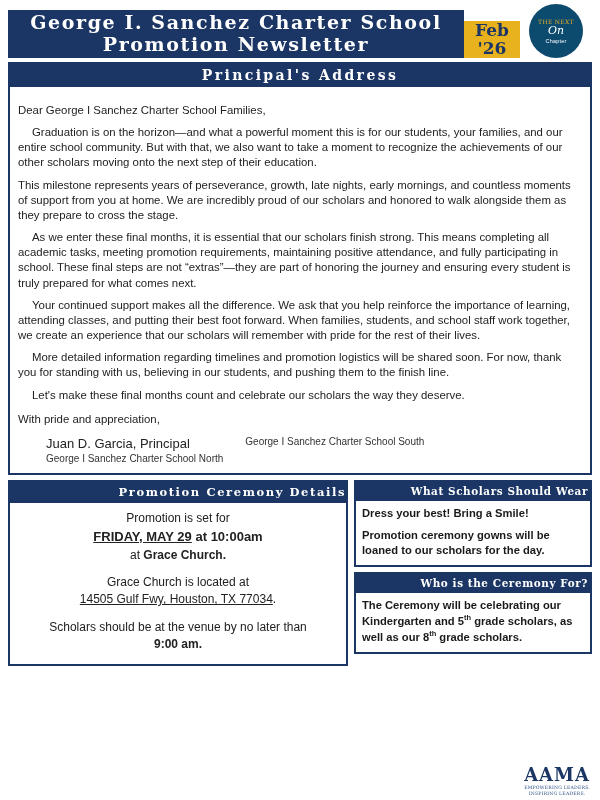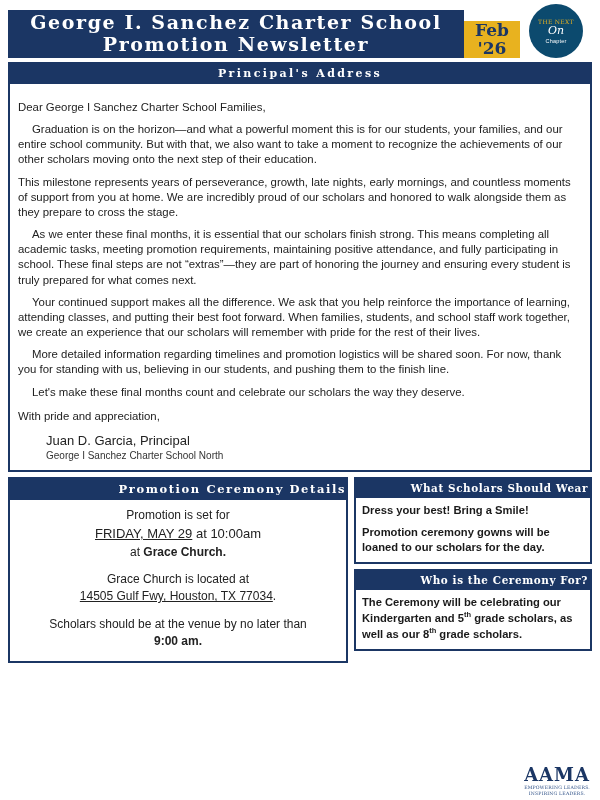--- a/index.html
+++ b/index.html
@@ -103,21 +103,21 @@
     margin-top: 4px;
     border: 2px solid #1b3664;
     background: #ffffff;
   }
   .section-bar {
     background: #1b3664;
     color: #ffffff;
     text-align: center;
     font-family: "DejaVu Serif", serif;
     font-weight: bold;
-    font-size: 11px;
+    font-size: 14px;
     letter-spacing: 2.4px;
     padding: 3px 0 4px 0;
   }
   .letter {
     padding: 16px 8px 8px 8px;
     font-size: 11.4px;
     line-height: 1.33;
     color: #222;
   }
   .letter p { margin: 0 0 7px 0; }
@@ -170,21 +170,21 @@
   .ceremony-body {
     padding: 7px 6px 10px 6px;
     text-align: center;
     font-size: 12px;
     line-height: 1.45;
     color: #222;
   }
   .ceremony-body .blk { margin-bottom: 10px; }
   .ceremony-body .big {
     font-size: 13px;
-    font-weight: normal;
+    font-weight: bold;
   }
   .u { text-decoration: underline; }
   .bold { font-weight: bold; text-align: center; }
 
   .card {
     border: 2px solid #1b3664;
     background: #ffffff;
   }
   .card-body {
     padding: 5px 6px 7px 6px;
@@ -258,20 +258,21 @@
       <p class="indent">More detailed information regarding timelines and promotion logistics will be shared soon. For now, thank you for standing with us, believing in our students, and pushing them to the finish line.</p>
       <p class="indent last">Let's make these final months count and celebrate our scholars the way they deserve.</p>
       <p>With pride and appreciation,</p>
 
       <div class="signature-row">
         <div class="sig-col">
           <div class="sig-name">Juan D. Garcia, Principal</div>
           <div class="sig-sub">George I Sanchez Charter School North</div>
         </div>
         <div class="sig-col">
+          <div class="sig-sub">George I Sanchez Charter School South</div>
         </div>
       </div>
     </div>
   </div>
 
   <div class="bottom">
 
     <div class="panel-left">
       <div class="panel-bar">Promotion Ceremony Details</div>
       <div class="ceremony-body">

